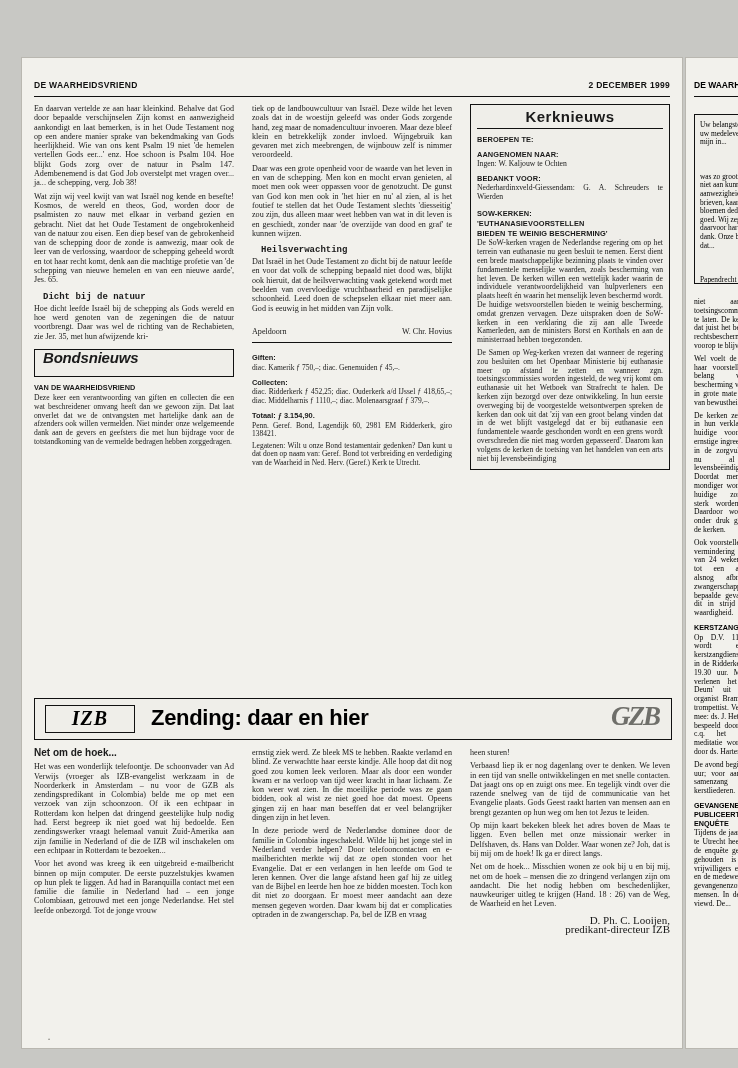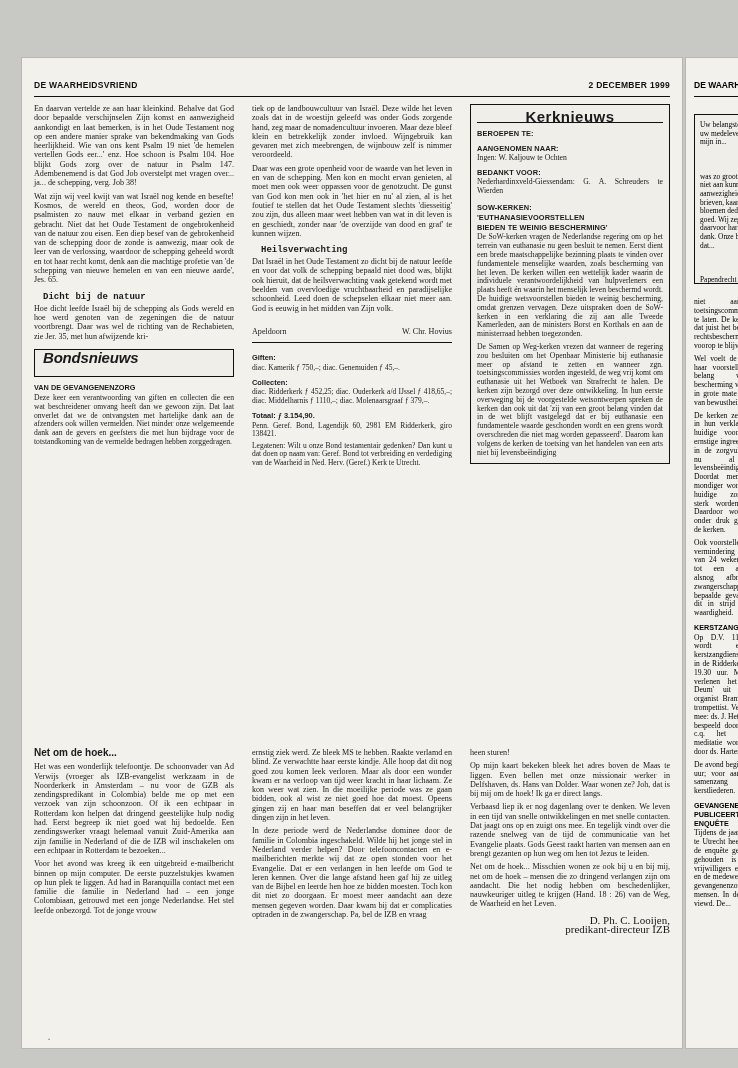--- a/index.html
+++ b/index.html
@@ -92,21 +92,21 @@
     background: #efeee9;
   }
   .kerk-title {
     text-align: center;
     font-family: "Liberation Sans", sans-serif;
     font-weight: bold;
     font-size: 15px;
     letter-spacing: .5px;
     margin: 2px 0 6px 0;
     border-bottom: 1.4px solid #111;
-    padding-bottom: 1px;
+    padding-bottom: 7px;
   }
   .kerk-h {
     font-family: "Liberation Sans", sans-serif;
     font-weight: bold;
     font-size: 7.4px;
     margin: 5px 0 1px 0;
     letter-spacing: .1px;
   }
   .kerk-h:first-of-type { margin-top: 0; }
   .kerk-body { font-size: 7.7px; line-height: 8.8px; text-align: justify; }
@@ -273,21 +273,21 @@
     <div class="col c1">
       <p>En daarvan vertelde ze aan haar kleinkind. Behalve dat God door bepaalde verschijnselen Zijn komst en aanwezigheid aankondigt en laat bemerken, is in het Oude Testament nog op een andere manier sprake van bekendmaking van Gods heerlijkheid. Wie van ons kent Psalm 19 niet 'de hemelen vertellen Gods eer...' enz. Hoe schoon is Psalm 104. Hoe blijkt Gods zorg over de natuur in Psalm 147. Adembenemend is dat God Job overstelpt met vragen over... ja... de schepping, verg. Job 38!</p>
       <p>Wat zijn wij veel kwijt van wat Israël nog kende en besefte! Kosmos, de wereld en theos, God, worden door de psalmisten zo nauw met elkaar in verband gezien en gebracht. Niet dat het Oude Testament de ongebrokenheid van de natuur zou eisen. Een diep besef van de gebrokenheid van de schepping door de zonde is aanwezig, maar ook de leer van de verlossing, waardoor de schepping geheeld wordt en tot haar recht komt, denk aan die machtige profetie van 'de schepping van nieuwe hemelen en van een nieuwe aarde', Jes. 65.</p>
       <h3 class="sub">Dicht bij de natuur</h3>
       <p>Hoe dicht leefde Israël bij de schepping als Gods wereld en hoe werd genoten van de zegeningen die de natuur voortbrengt. Daar was wel de richting van de Rechabieten, zie Jer. 35, met hun afwijzende kri-</p>
 
       <div class="bonds-banner">
         <span class="txt">Bondsnieuws</span>
       </div>
 
-      <div class="small-head">VAN DE GEVANGENENZORG</div>
+      <div class="small-head">VAN DE WAARHEIDSVRIEND</div>
       <div class="bonds-body">Deze keer een verantwoording van giften en collecten die een wat beschreidener omvang heeft dan we gewoon zijn. Dat laat onverlet dat we de ontvangsten met hartelijke dank aan de afzenders ook willen vermelden. Niet minder onze welgemeende dank aan de gevers en geefsters die met hun bijdrage voor de totstandkoming van de vermelde bedragen hebben zorggedragen.</div>
     </div>
 
     <div class="col c2">
       <p>tiek op de landbouwcultuur van Israël. Deze wilde het leven zoals dat in de woestijn geleefd was onder Gods zorgende hand, zeg maar de nomadencultuur invoeren. Maar deze bleef klein en betrekkelijk zonder invloed. Wijngebruik kan gevaren met zich meebrengen, de wijnbouw zelf is nimmer veroordeeld.</p>
       <p>Daar was een grote openheid voor de waarde van het leven in en van de schepping. Men kon en mocht ervan genieten, al moet men ook weer oppassen voor de genotzucht. De gunst van God kon men ook in 'het hier en nu' al zien, al is het foutief te stellen dat het Oude Testament slechts 'diesseitig' zou zijn, dus alleen maar weet hebben van wat in dit leven is en geschiedt, zonder naar 'de overzijde van dood en graf' te kunnen wijzen.</p>
       <h3 class="sub">Heilsverwachting</h3>
       <p>Dat Israël in het Oude Testament zo dicht bij de natuur leefde en voor dat volk de schepping bepaald niet dood was, blijkt ook hieruit, dat de heilsverwachting vaak getekend wordt met beelden van overvloedige vruchtbaarheid en paradijselijke schoonheid. Leed doen de schepselen elkaar niet meer aan. God is eeuwig in het midden van Zijn volk.</p>
       <div class="sign">
         <span>Apeldoorn</span>
@@ -319,35 +319,40 @@
 
         <div class="kerk-h" style="margin-top:7px">SOW-KERKEN:</div>
         <div class="kerk-h" style="margin-top:0">'EUTHANASIEVOORSTELLEN</div>
         <div class="kerk-h" style="margin-top:0">BIEDEN TE WEINIG BESCHERMING'</div>
         <div class="kerk-body">De SoW-kerken vragen de Nederlandse regering om op het terrein van euthanasie nu geen besluit te nemen. Eerst dient een brede maatschappelijke bezinning plaats te vinden over fundamentele menselijke waarden, zoals bescherming van het leven. De kerken willen een wettelijk kader waarin de individuele verantwoordelijkheid van hulpverleners een plaats heeft én waarin het menselijk leven beschermd wordt. De huidige wetsvoorstellen bieden te weinig bescherming, omdat grenzen vervagen. Deze uitspraken doen de SoW-kerken in een verklaring die zij aan alle Tweede Kamerleden, aan de ministers Borst en Korthals en aan de ministerraad hebben toegezonden.</div>
         <div class="kerk-body" style="margin-top:4px">De Samen op Weg-kerken vrezen dat wanneer de regering zou besluiten om het Openbaar Ministerie bij euthanasie meer op afstand te zetten en wanneer zgn. toetsingscommissies worden ingesteld, de weg vrij komt om euthanasie uit het Wetboek van Strafrecht te halen. De kerken zijn bezorgd over deze ontwikkeling. In hun eerste overweging bij de voorgestelde wetsontwerpen spreken de kerken dan ook uit dat 'zij van een groot belang vinden dat in de wet blijft vastgelegd dat er bij euthanasie een fundamentele waarde geschonden wordt en een grens wordt overschreden die niet mag worden gepasseerd'. Daarom kan volgens de kerken de toetsing van het handelen van een arts niet bij levensbeëindiging</div>
       </div>
     </div>
   </div>
 
+  <div class="zend-banner">
+    <div class="logo-izb">IZB</div>
+    <div class="zend-title">Zending: daar en hier</div>
+    <div class="logo-gzb">GZB</div>
+  </div>
 
   <div class="zend-cols">
     <div class="col c1">
       <div class="zend-sub">Net om de hoek...</div>
       <p>Het was een wonderlijk telefoontje. De schoonvader van Ad Verwijs (vroeger als IZB-evangelist werkzaam in de Noorderkerk in Amsterdam – nu voor de GZB als zendingspredikant in Colombia) belde me op met een verzoek van zijn schoonzoon. Of ik een echtpaar in Rotterdam kon helpen dat dringend geestelijke hulp nodig had. Eerst begreep ik niet goed wat hij bedoelde. Een zendingswerker vraagt helemaal vanuit Zuid-Amerika aan zijn familie in Nederland of die de IZB wil inschakelen om een echtpaar in Rotterdam te bezoeken...</p>
       <p>Voor het avond was kreeg ik een uitgebreid e-mailbericht binnen op mijn computer. De eerste puzzelstukjes kwamen op hun plek te liggen. Ad had in Baranquilla contact met een familie die familie in Nederland had – een jonge Colombiaan, getrouwd met een jonge Nederlandse. Het stel leefde onbezorgd. Tot de jonge vrouw</p>
     </div>
     <div class="col c2">
       <p>ernstig ziek werd. Ze bleek MS te hebben. Raakte verlamd en blind. Ze verwachtte haar eerste kindje. Alle hoop dat dit nog goed zou komen leek verloren. Maar als door een wonder kwam er na verloop van tijd weer kracht in haar lichaam. Ze kon weer wat zien. In die moeilijke periode was ze gaan bidden, ook al wist ze niet goed hoe dat moest. Opeens gingen zij en haar man beseffen dat er veel belangrijker dingen zijn in het leven.</p>
       <p>In deze periode werd de Nederlandse dominee door de familie in Colombia ingeschakeld. Wilde hij het jonge stel in Nederland verder helpen? Door telefooncontacten en e-mailberichten merkte wij dat ze open stonden voor het Evangelie. Dat er een verlangen in hen leefde om God te leren kennen. Over die lange afstand heen gaf hij ze uitleg van de Bijbel en leerde hen hoe ze bidden moesten. Toch kon dit niet zo doorgaan. Er moest meer aandacht aan deze mensen gegeven worden. Daar kwam bij dat er complicaties optraden in de zwangerschap. Pa, bel de IZB en vraag</p>
     </div>
     <div class="col c3">
       <p>heen sturen!</p>
+      <p>Verbaasd liep ik er nog dagenlang over te denken. We leven in een tijd van snelle ontwikkelingen en met snelle contacten. Dat jaagt ons op en zuigt ons mee. En tegelijk vindt over die razende snelweg van de tijd de communicatie van het Evangelie plaats. Gods Geest raakt harten van mensen aan en brengt gezanten op hun weg om hen tot Jezus te leiden.</p>
       <p>Op mijn kaart bekeken bleek het adres boven de Maas te liggen. Even bellen met onze missionair werker in Delfshaven, ds. Hans van Dolder. Waar wonen ze? Joh, dat is bij mij om de hoek! Ik ga er direct langs.</p>
-      <p>Verbaasd liep ik er nog dagenlang over te denken. We leven in een tijd van snelle ontwikkelingen en met snelle contacten. Dat jaagt ons op en zuigt ons mee. En tegelijk vindt over die razende snelweg van de tijd de communicatie van het Evangelie plaats. Gods Geest raakt harten van mensen aan en brengt gezanten op hun weg om hen tot Jezus te leiden.</p>
       <p>Net om de hoek... Misschien wonen ze ook bij u en bij mij, net om de hoek – mensen die zo dringend verlangen zijn om aandacht. Die het nodig hebben om beschedenlijker, nauwkeuriger uitleg te krijgen (Hand. 18 : 26) van de Weg, de Waarheid en het Leven.</p>
       <div class="sign-right">
         <div>D. Ph. C. Looijen,</div>
         <div>predikant-directeur IZB</div>
       </div>
     </div>
   </div>
 
   <div class="corner-mark">•</div>
 </div>

